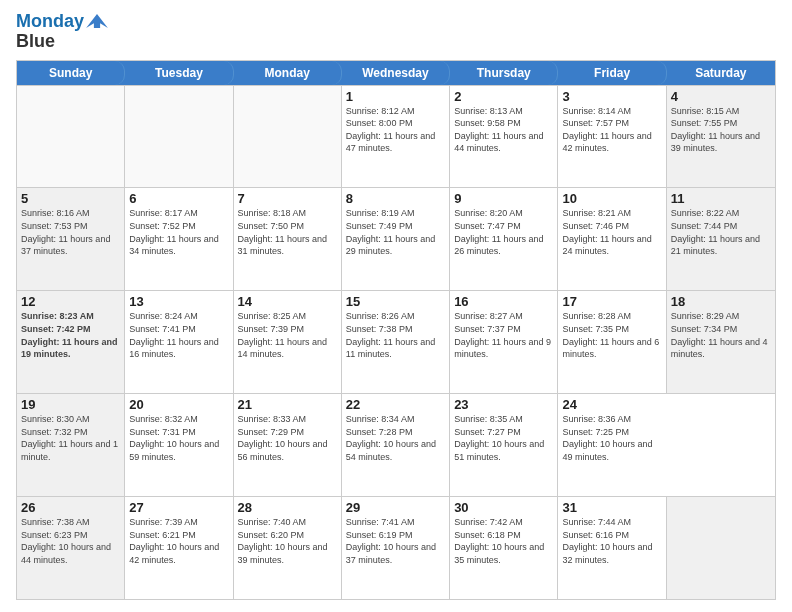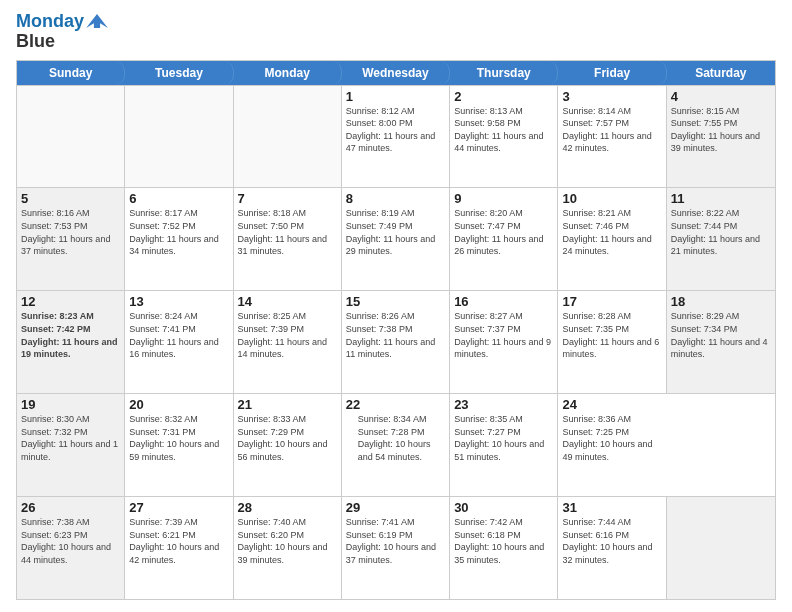--- a/index.html
+++ b/index.html
@@ -272,21 +272,21 @@
 Daylight: 10 hours and 59 minutes.</div>
           </div>
           <div class="cal-cell">
             <div class="day-num">21</div>
             <div class="day-info" style="white-space: pre-line;">Sunrise: 8:33 AM
 Sunset: 7:29 PM
 Daylight: 10 hours and 56 minutes.</div>
           </div>
           <div class="cal-cell">
             <div class="day-num">22</div>
-            <div class="day-info" style="white-space: pre-line; margin-left: 12px;">Sunrise: 8:34 AM
+            <div class="day-info" style="white-space: pre-line;">Sunrise: 8:34 AM
 Sunset: 7:28 PM
 Daylight: 10 hours and 54 minutes.</div>
           </div>
           <div class="cal-cell">
             <div class="day-num">23</div>
             <div class="day-info" style="white-space: pre-line;">Sunrise: 8:35 AM
 Sunset: 7:27 PM
 Daylight: 10 hours and 51 minutes.</div>
           </div>
           <div class="cal-cell">

